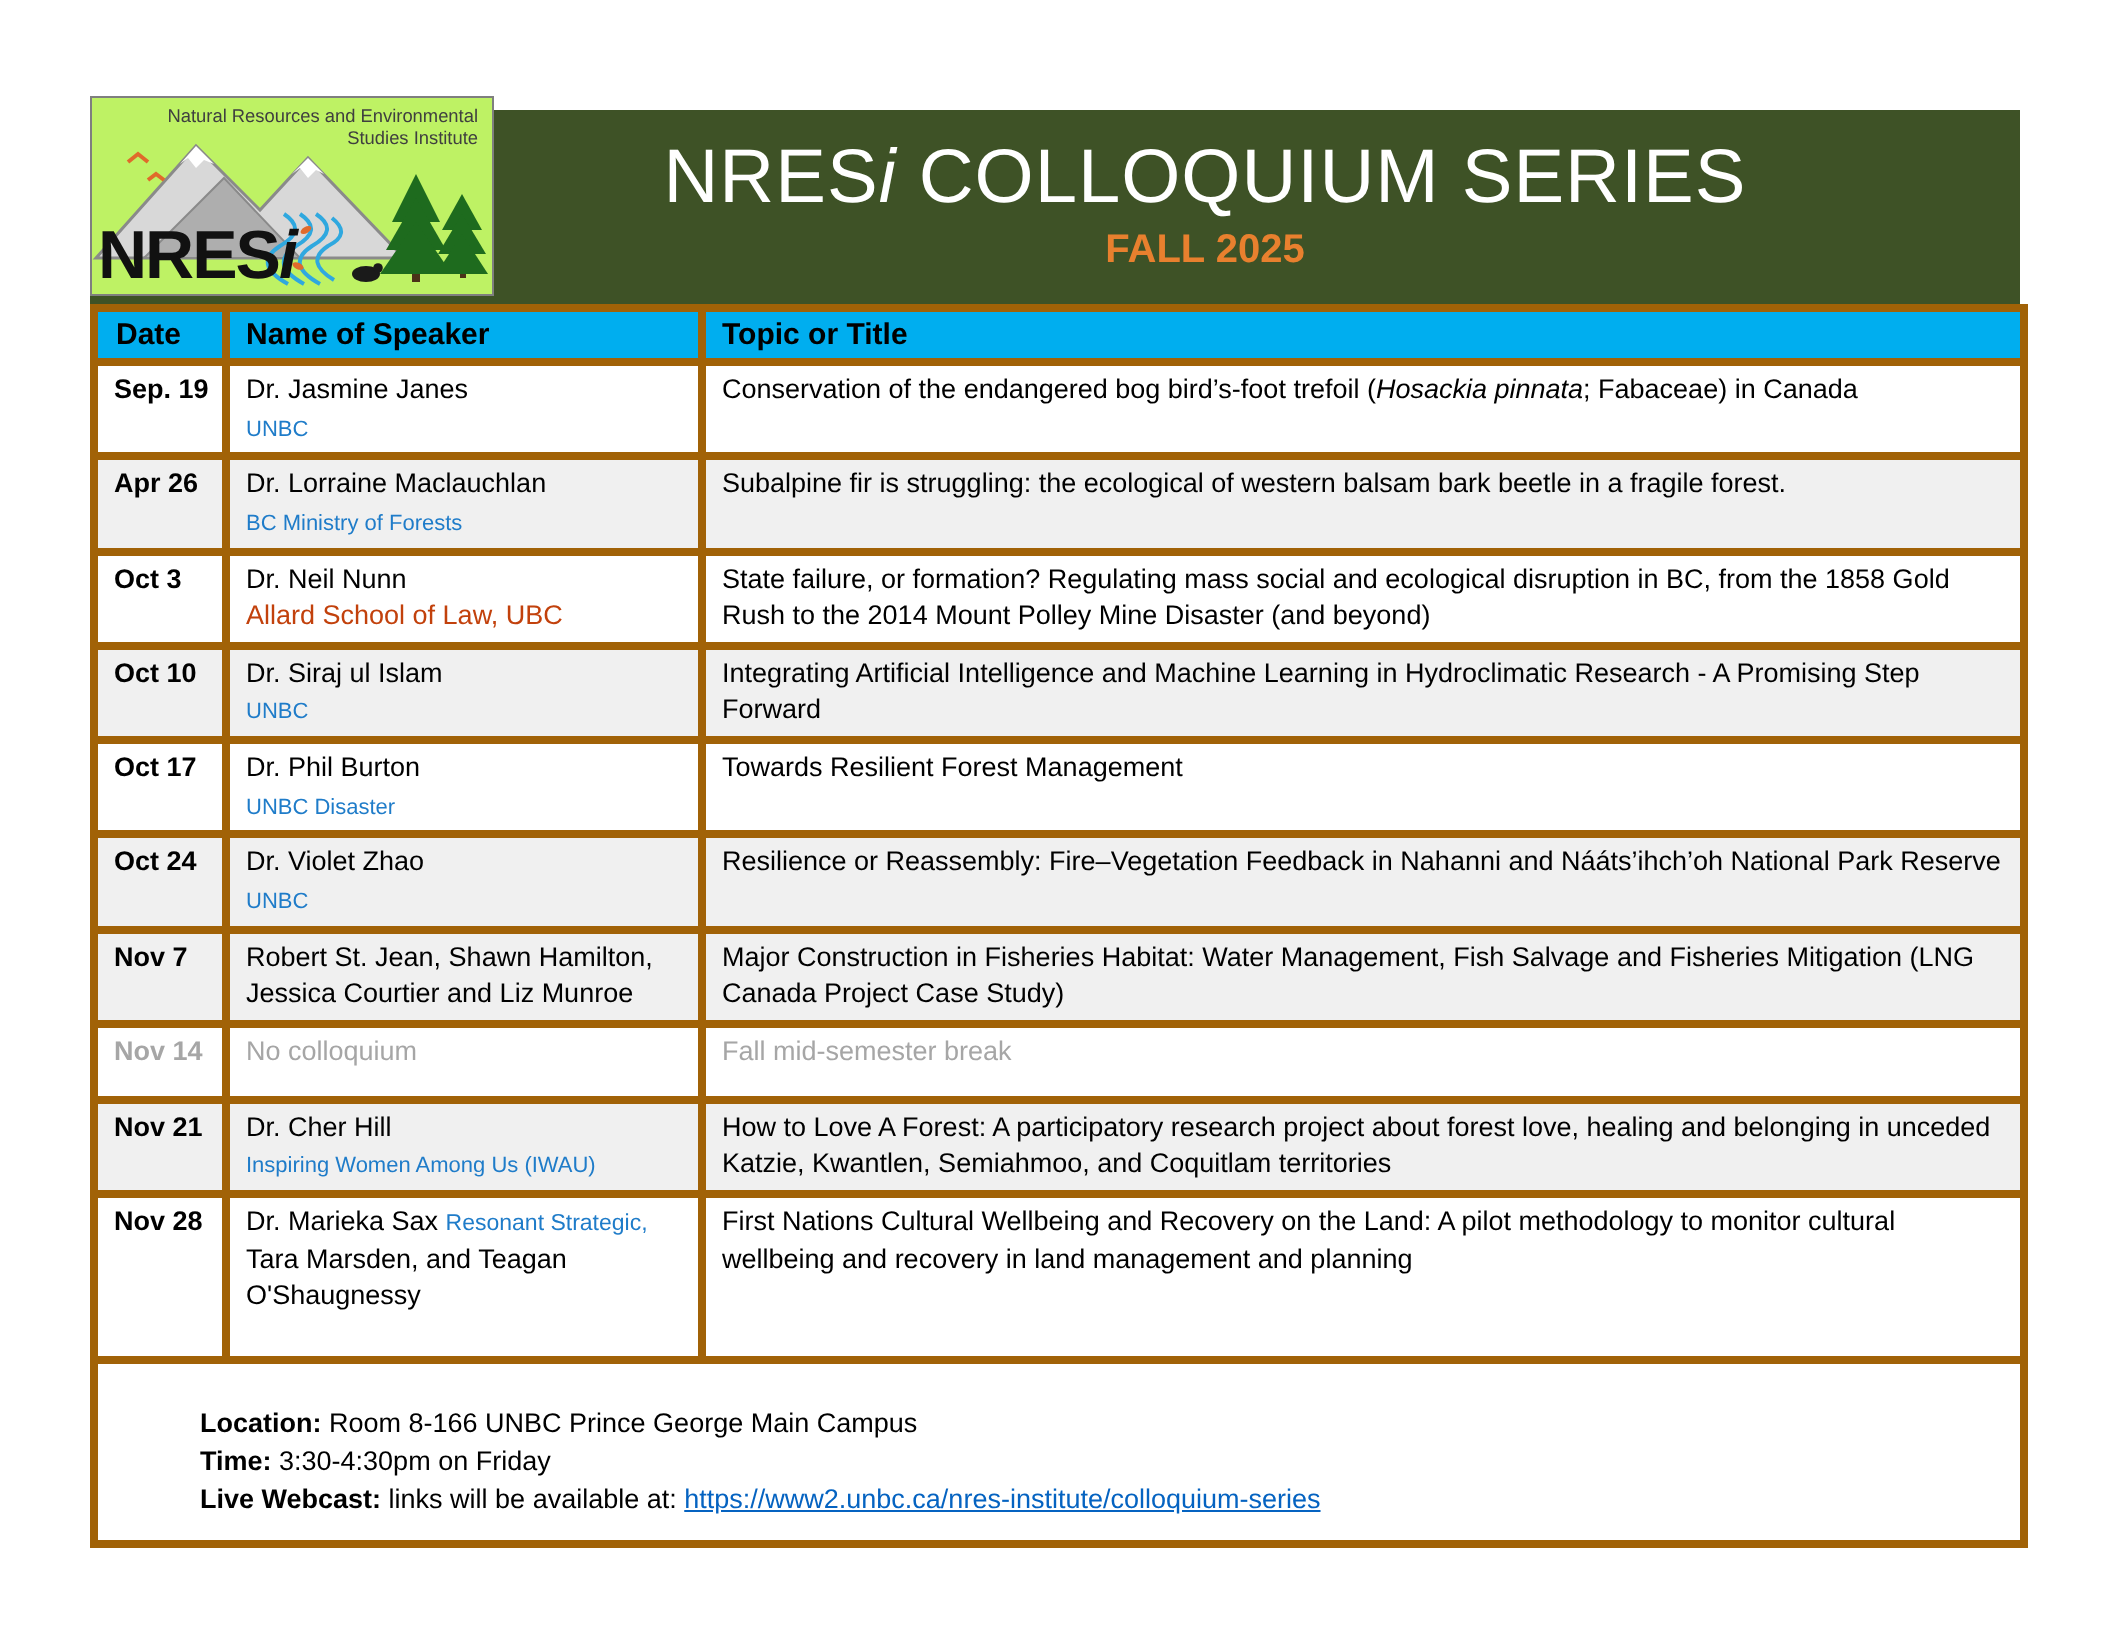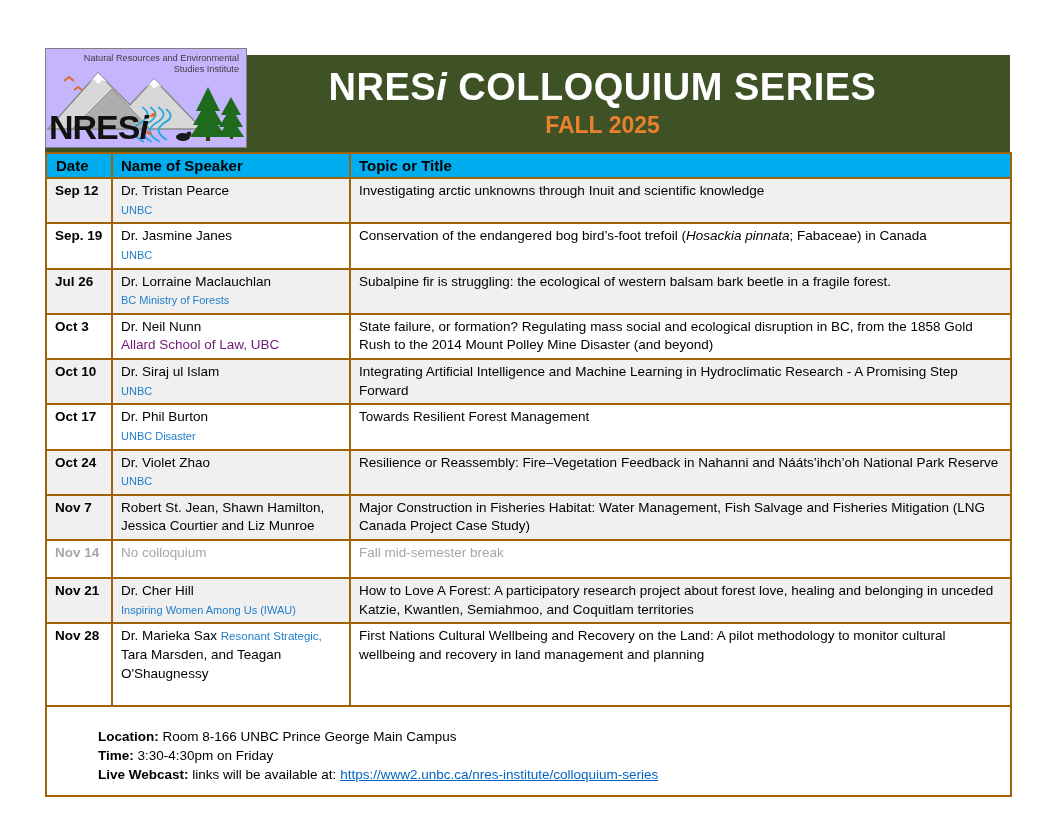--- a/index.html
+++ b/index.html
@@ -5,46 +5,46 @@
   html,body{margin:0;padding:0;background:#ffffff;}
   .page{position:relative;width:1056px;height:816px;background:#ffffff;
         font-family:"Liberation Sans",sans-serif;color:#000;overflow:hidden;}
   .doc{position:absolute;left:45px;top:48px;width:965px;}
 
   
   .hdr{position:relative;height:104px;}
   .banner{position:absolute;left:0;top:7px;right:0;height:97px;background:#3E5226;
           display:flex;flex-direction:column;align-items:center;justify-content:center;
           padding-left:150px;box-sizing:border-box;}
-  .banner .title{color:#ffffff;font-size:38px;font-weight:700;letter-spacing:.5px;line-height:1.05;white-space:nowrap;}
+  .banner .title{color:#ffffff;font-size:38px;font-weight:400;letter-spacing:.5px;line-height:1.05;white-space:nowrap;}
   .banner .title .it{font-style:italic;}
-  .banner .subtitle{color:#E8802E;font-size:23px;font-weight:700;margin-top:4px;}
-  .logo{position:absolute;left:0;top:0;width:200px;height:98px;background:#c4b5fd;
+  .banner .subtitle{color:#E8802E;font-size:20px;font-weight:700;margin-top:4px;}
+  .logo{position:absolute;left:0;top:0;width:200px;height:98px;background:#bef264;
         border:1px solid #7f7f7f;z-index:2;}
   .logo svg{display:block;}
 
   
   table.sched{border-collapse:collapse;width:965px;table-layout:fixed;margin-top:0;}
   table.sched col.c-date{width:66px;}
   table.sched col.c-spk{width:238px;}
   table.sched col.c-topic{width:661px;}
-  table.sched th, table.sched td{border:2px solid #a16207;vertical-align:top;box-sizing:border-box;}
+  table.sched th, table.sched td{border:4px solid #a16207;vertical-align:top;box-sizing:border-box;}
   table.sched thead th{background:#00AEEF;color:#000;font-size:15px;font-weight:700;
         text-align:left;padding:3px 4px 3px 8px;height:24px;}
   table.sched thead th.h-date{padding-left:9px;}
   table.sched td{font-size:13.5px;line-height:1.38;padding:3px 6px 3px 8px;height:38px;}
   td.date-cell{font-weight:700;padding-left:9px;padding-right:3px;}
   tr.shaded td{background:#F0F0F0;}
   tr.muted td, tr.muted td *{color:#A6A6A6;}
   tbody tr:last-child td{height:83px;}
 
   .seg{display:inline;}
   .seg-name{color:#000;font-size:13.5px;}
   .seg-affil{color:#1F7CC9;font-size:11px;}
-  .seg-affil-lg{color:#701a75;font-size:13.5px;}
+  .seg-affil-lg{color:#c2410c;font-size:13.5px;}
   .seg-affil-in{color:#1F7CC9;font-size:11.5px;}
   .seg-tbd{color:#000;font-size:13.5px;font-style:italic;}
   .spk-line{margin:0;}
   .topic-p{margin:0;}
   .topic-p .ital{font-style:italic;}
 
   
   tfoot td.foot-cell{padding:21px 10px 10px 9px;height:89px;font-size:13.5px;line-height:1.4;}
   .foot-line{margin:0;}
   .foot-line b{font-weight:700;padding-left:42px;}
@@ -114,42 +114,32 @@
           <col class="c-topic">
         </colgroup>
       <thead>
         <tr>
           <th class="h-date">Date</th>
           <th>Name of Speaker</th>
           <th>Topic or Title</th>
         </tr>
       </thead>
       <tbody>
-          <tr class="shaded">
-            <td class="date-cell">Sep 12</td>
-            <td>
-              <div class="spk-line"><span class="seg seg-name">Dr. Tristan Pearce</span></div>
-              <div class="spk-line"><span class="seg seg-affil">UNBC</span></div>
-            </td>
-            <td>
-              <p class="topic-p"><span>Investigating arctic unknowns through Inuit and scientific knowledge</span></p>
-            </td>
-          </tr>
           <tr>
             <td class="date-cell">Sep. 19</td>
             <td>
               <div class="spk-line"><span class="seg seg-name">Dr. Jasmine Janes</span></div>
               <div class="spk-line"><span class="seg seg-affil">UNBC</span></div>
             </td>
             <td>
               <p class="topic-p"><span>Conservation of the endangered bog bird’s-foot trefoil (</span><i class="ital">Hosackia pinnata</i><span>; Fabaceae) in Canada</span></p>
             </td>
           </tr>
           <tr class="shaded">
-            <td class="date-cell">Jul 26</td>
+            <td class="date-cell">Apr 26</td>
             <td>
               <div class="spk-line"><span class="seg seg-name">Dr. Lorraine Maclauchlan</span></div>
               <div class="spk-line"><span class="seg seg-affil">BC Ministry of Forests</span></div>
             </td>
             <td>
               <p class="topic-p"><span>Subalpine fir is struggling: the ecological of western balsam bark beetle in a fragile forest.</span></p>
             </td>
           </tr>
           <tr>
             <td class="date-cell">Oct 3</td>

